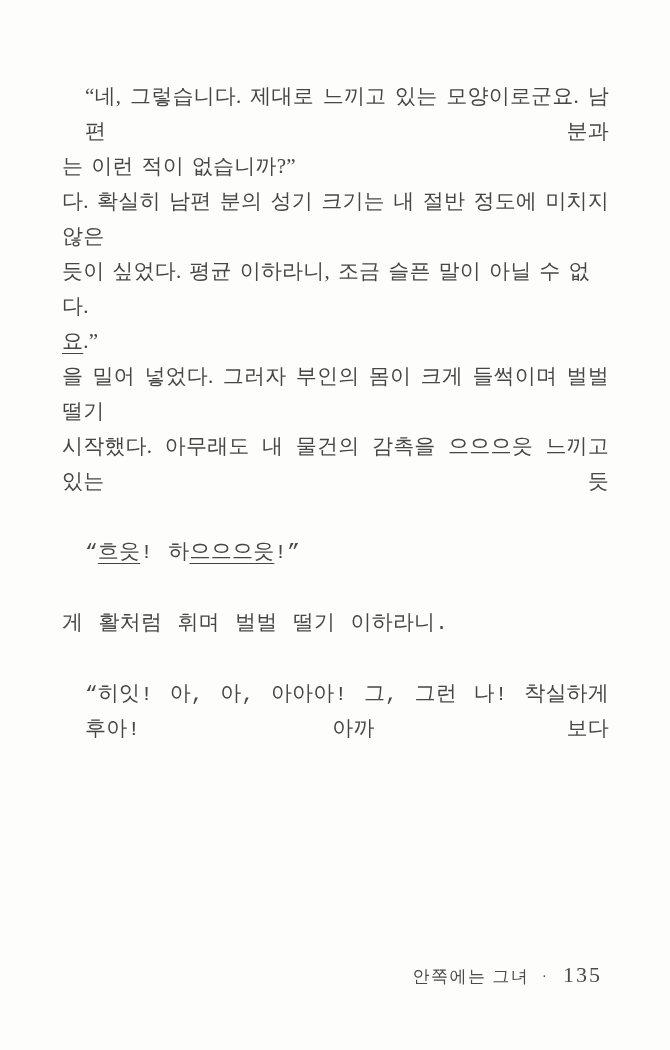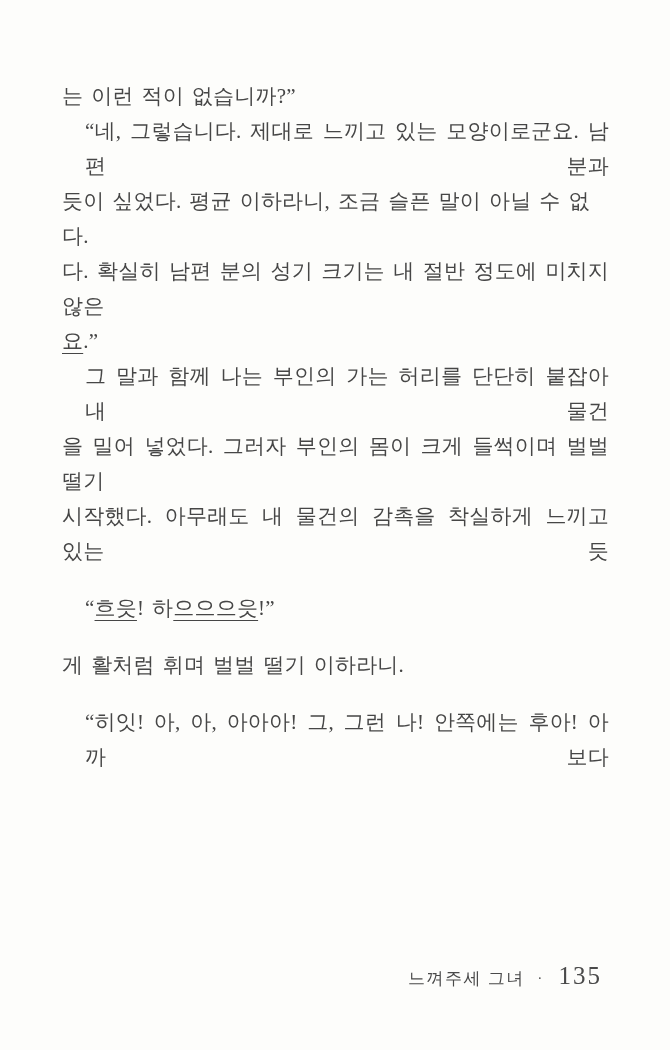--- a/index.html
+++ b/index.html
@@ -14,21 +14,21 @@
   }
   .text-area{
     position:absolute;
     left:62px;top:79px;width:547px;
     font-size:21px;
     line-height:35px;
     letter-spacing:0.2px;
     word-spacing:2.5px;
   }
   .para{margin:0;padding:0;}
-  .para.gap{margin-top:22px;}
+  .para.gap{margin-top:36px;font-family:Liberation Mono, monospace;}
   .line{text-align:left;}
   .line.just{text-align:justify;text-align-last:justify;}
   .line.indent{padding-left:23px;}
   .u{
     text-decoration:underline;
     text-underline-offset:5px;
     text-decoration-thickness:1px;
   }
   .footer{
     position:absolute;
@@ -38,54 +38,53 @@
     letter-spacing:1.5px;
     white-space:nowrap;
   }
   .footer .dot{
     display:inline-block;
     margin:0 9px 0 7px;
     font-size:14px;
     vertical-align:1px;
   }
   .footer .pnum{
-    font-size:25px;
+    font-size:22px;
     letter-spacing:2px;
     text-align:right;
   }
 </style>
 </head>
 <body>
 
 <div class="page">
   <div class="text-area" id="text-area">
       <div class="para">
+        <div class="line indent just"><span>“네, 그렇습니다. 제대로 느끼고 있는 모양이로군요. 남편 분과</span></div>
         <div class="line"><span>는 이런 적이 없습니까?”</span></div>
-        <div class="line indent just"><span>“네, 그렇습니다. 제대로 느끼고 있는 모양이로군요. 남편 분과</span></div>
       </div>
       <div class="para">
+        <div class="line just"><span>다. 확실히 남편 분의 성기 크기는 내 절반 정도에 미치지 않은</span></div>
         <div class="line"><span>듯이 싶었다. 평균 이하라니, 조금 슬픈 말이 아닐 수 없다.</span></div>
-        <div class="line just"><span>다. 확실히 남편 분의 성기 크기는 내 절반 정도에 미치지 않은</span></div>
       </div>
       <div class="para">
         <div class="line"><span class="u">요</span><span>.”</span></div>
       </div>
       <div class="para">
-        <div class="line indent just"><span>그 말과 함께 나는 부인의 가는 허리를 단단히 붙잡아 내 물건</span></div>
         <div class="line just"><span>을 밀어 넣었다. 그러자 부인의 몸이 크게 들썩이며 벌벌 떨기</span></div>
-        <div class="line just"><span>시작했다. 아무래도 내 물건의 감촉을 착실하게 느끼고 있는 듯</span></div>
+        <div class="line just"><span>시작했다. 아무래도 내 물건의 감촉을 으으으읏 느끼고 있는 듯</span></div>
       </div>
       <div class="para gap">
         <div class="line indent"><span>“</span><span class="u">흐읏</span><span>! 하</span><span class="u">으으으읏</span><span>!”</span></div>
       </div>
       <div class="para gap">
         <div class="line"><span>게 활처럼 휘며 벌벌 떨기 이하라니.</span></div>
       </div>
       <div class="para gap">
-        <div class="line indent just"><span>“히잇! 아, 아, 아아아! 그, 그런 나! 안쪽에는 후아! 아까 보다</span></div>
+        <div class="line indent just"><span>“히잇! 아, 아, 아아아! 그, 그런 나! 착실하게 후아! 아까 보다</span></div>
       </div>
     </div>
   <div class="footer">
-    <span>느껴주세 그녀</span>
+    <span>안쪽에는 그녀</span>
     <span class="dot">·</span>
     <span class="pnum">135</span>
   </div>
 </div>
 
 </body></html>

